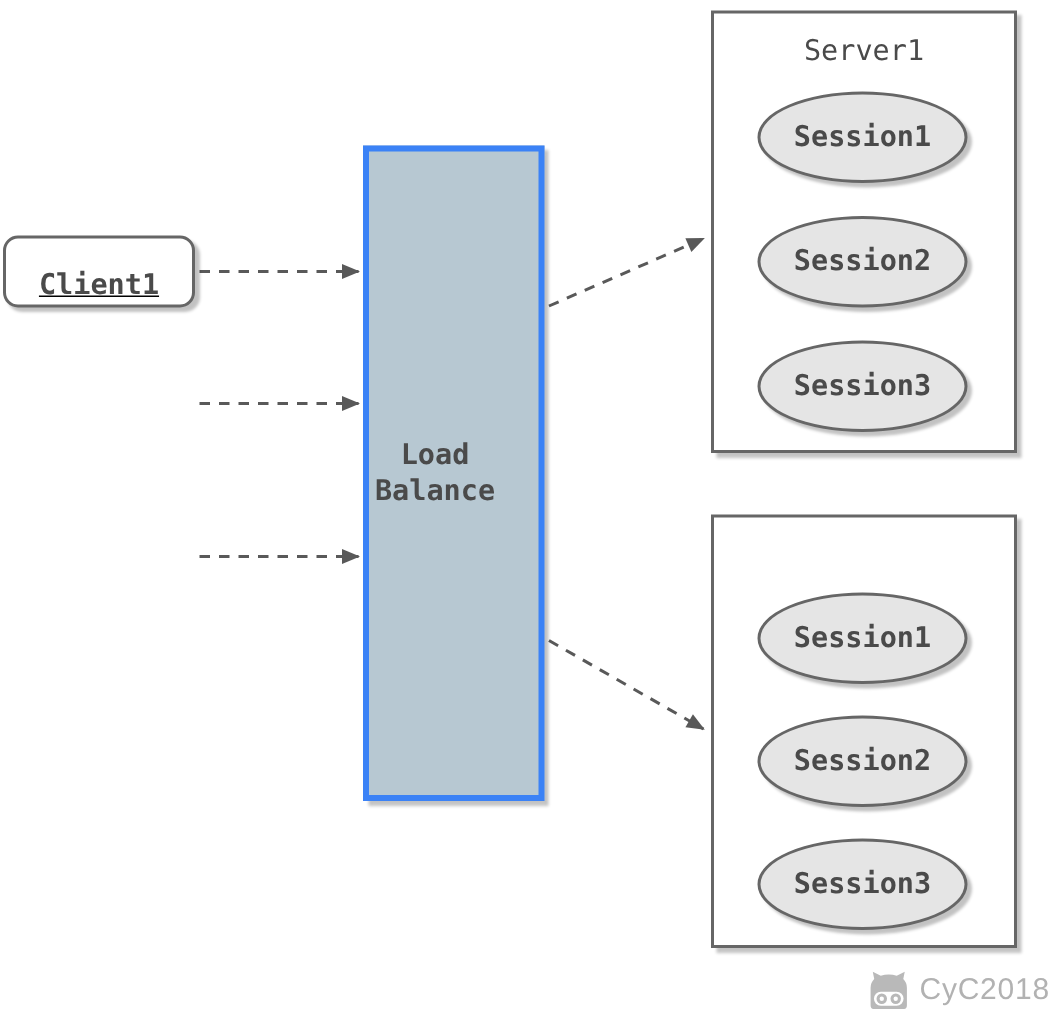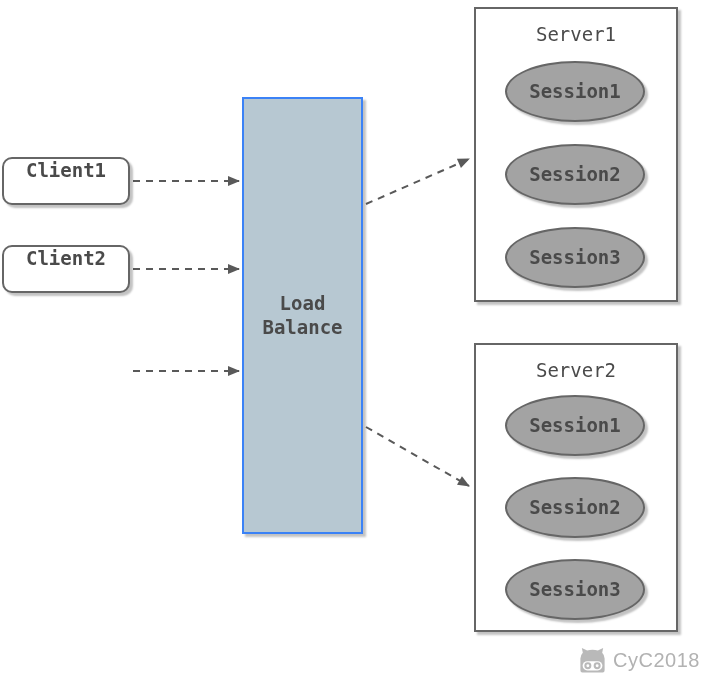--- a/index.html
+++ b/index.html
@@ -38,36 +38,36 @@
   .client-node {
     position: absolute;
     left: 2px;
     width: 128px;
     height: 48px;
     background: #ffffff;
     border: 2px solid #666666;
     border-radius: 10px;
     box-shadow: 3px 3px 2px rgba(0,0,0,0.24);
     display: flex;
-    align-items: flex-start;
+    align-items: flex-end;
     justify-content: center;
+    text-decoration: underline;
   }
 
   .lb-node {
     position: absolute;
     left: 242px;
     top: 97px;
     width: 121px;
     height: 437px;
     background: #b7c8d2;
-    border: 2px solid #3b82f6;
+    border: 4px solid #3b82f6;
     box-shadow: 3px 3px 2px rgba(0,0,0,0.24);
     display: flex;
     align-items: center;
-    justify-content: center;
   }
   .lb-node .node-label { width: 88px; }
 
   .server-box {
     position: absolute;
     left: 474px;
     width: 204px;
     background: #ffffff;
     border: 2px solid #666666;
     box-shadow: 3px 3px 2px rgba(0,0,0,0.24);
@@ -79,21 +79,21 @@
     text-align: center;
     color: #4a4a4a;
     font-size: 19px;
     font-weight: normal;
   }
   .session-ellipse {
     position: absolute;
     left: 29px;
     width: 140px;
     height: 61px;
-    background: #a3a3a3;
+    background: #e5e5e5;
     border: 2px solid #666666;
     border-radius: 50%;
     box-shadow: 3px 3px 2px rgba(0,0,0,0.24);
     display: flex;
     align-items: center;
     justify-content: center;
   }
 
   .watermark {
     position: absolute;
@@ -124,44 +124,40 @@
     <line class="conn" x1="133" y1="181" x2="239" y2="181" marker-end="url(#arrowhead)"></line>
     <line class="conn" x1="133" y1="269" x2="239" y2="269" marker-end="url(#arrowhead)"></line>
     <line class="conn" x1="133" y1="371" x2="239" y2="371" marker-end="url(#arrowhead)"></line>
     <line class="conn" x1="366" y1="204" x2="469" y2="159" marker-end="url(#arrowhead)"></line>
     <line class="conn" x1="366" y1="427" x2="469" y2="486" marker-end="url(#arrowhead)"></line>
   </svg>
 
   <div class="client-node" style="top:157px">
     <span class="node-label">Client1</span>
   </div>
-  <div class="client-node" style="top:245px">
-    <span class="node-label">Client2</span>
-  </div>
 
   <div class="lb-node">
     <span class="node-label">Load
 Balance</span>
   </div>
 
   <div class="server-box" style="top:7px;height:295px">
     <div class="server-title">Server1</div>
     <div class="session-ellipse" style="top:52px">
       <span class="node-label">Session1</span>
     </div>
     <div class="session-ellipse" style="top:135px">
       <span class="node-label">Session2</span>
     </div>
     <div class="session-ellipse" style="top:218px">
       <span class="node-label">Session3</span>
     </div>
   </div>
 
   <div class="server-box" style="top:343px;height:289px">
-    <div class="server-title">Server2</div>
     <div class="session-ellipse" style="top:50px">
       <span class="node-label">Session1</span>
     </div>
     <div class="session-ellipse" style="top:132px">
       <span class="node-label">Session2</span>
     </div>
     <div class="session-ellipse" style="top:214px">
       <span class="node-label">Session3</span>
     </div>
   </div>

